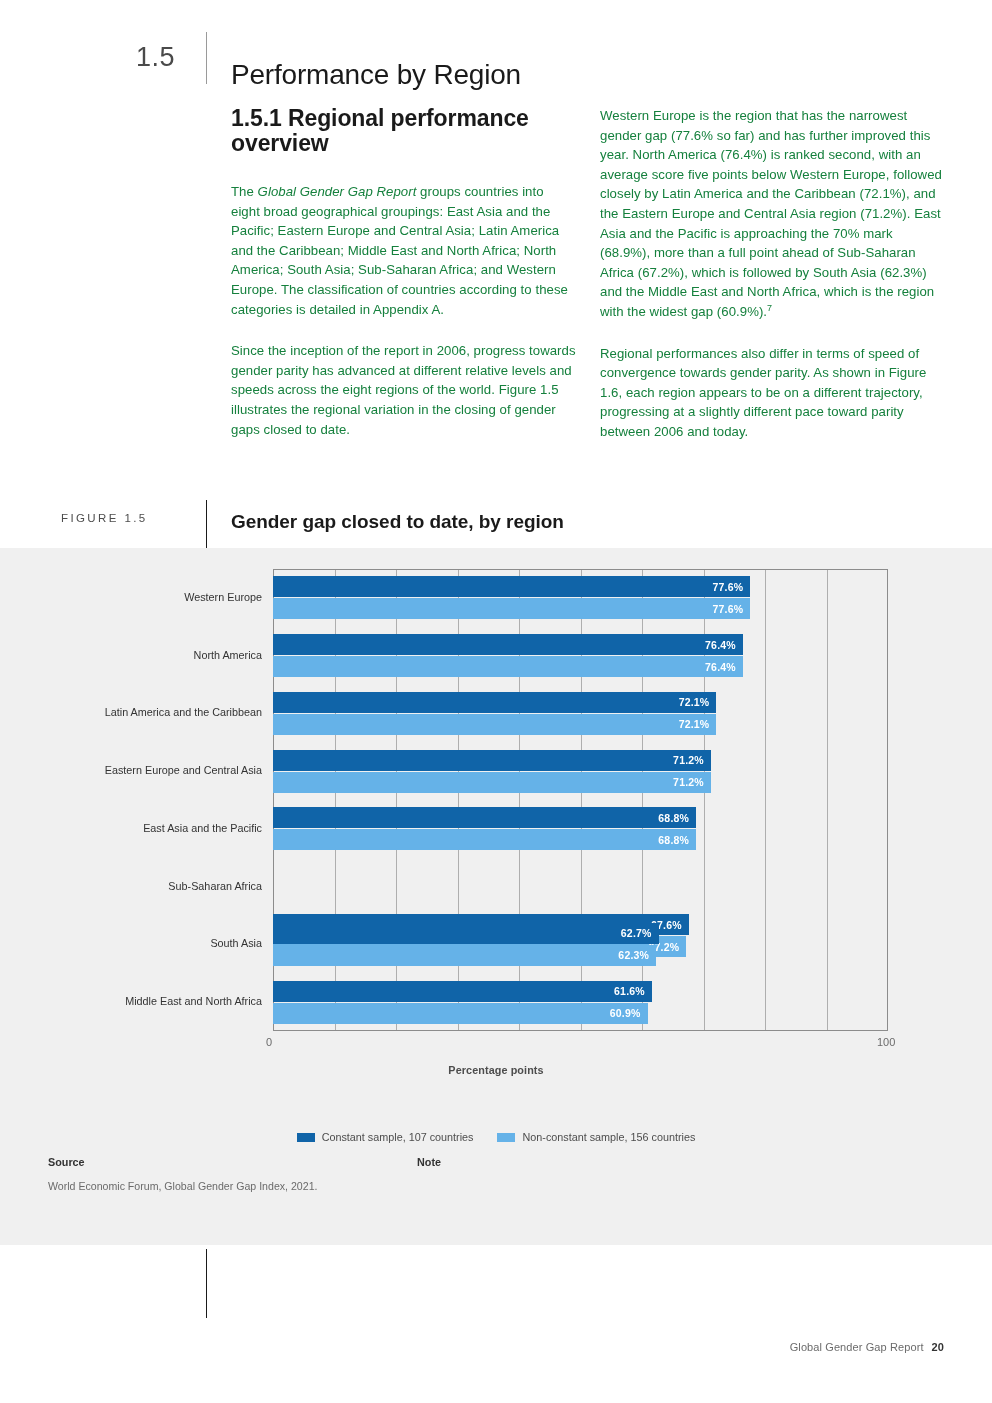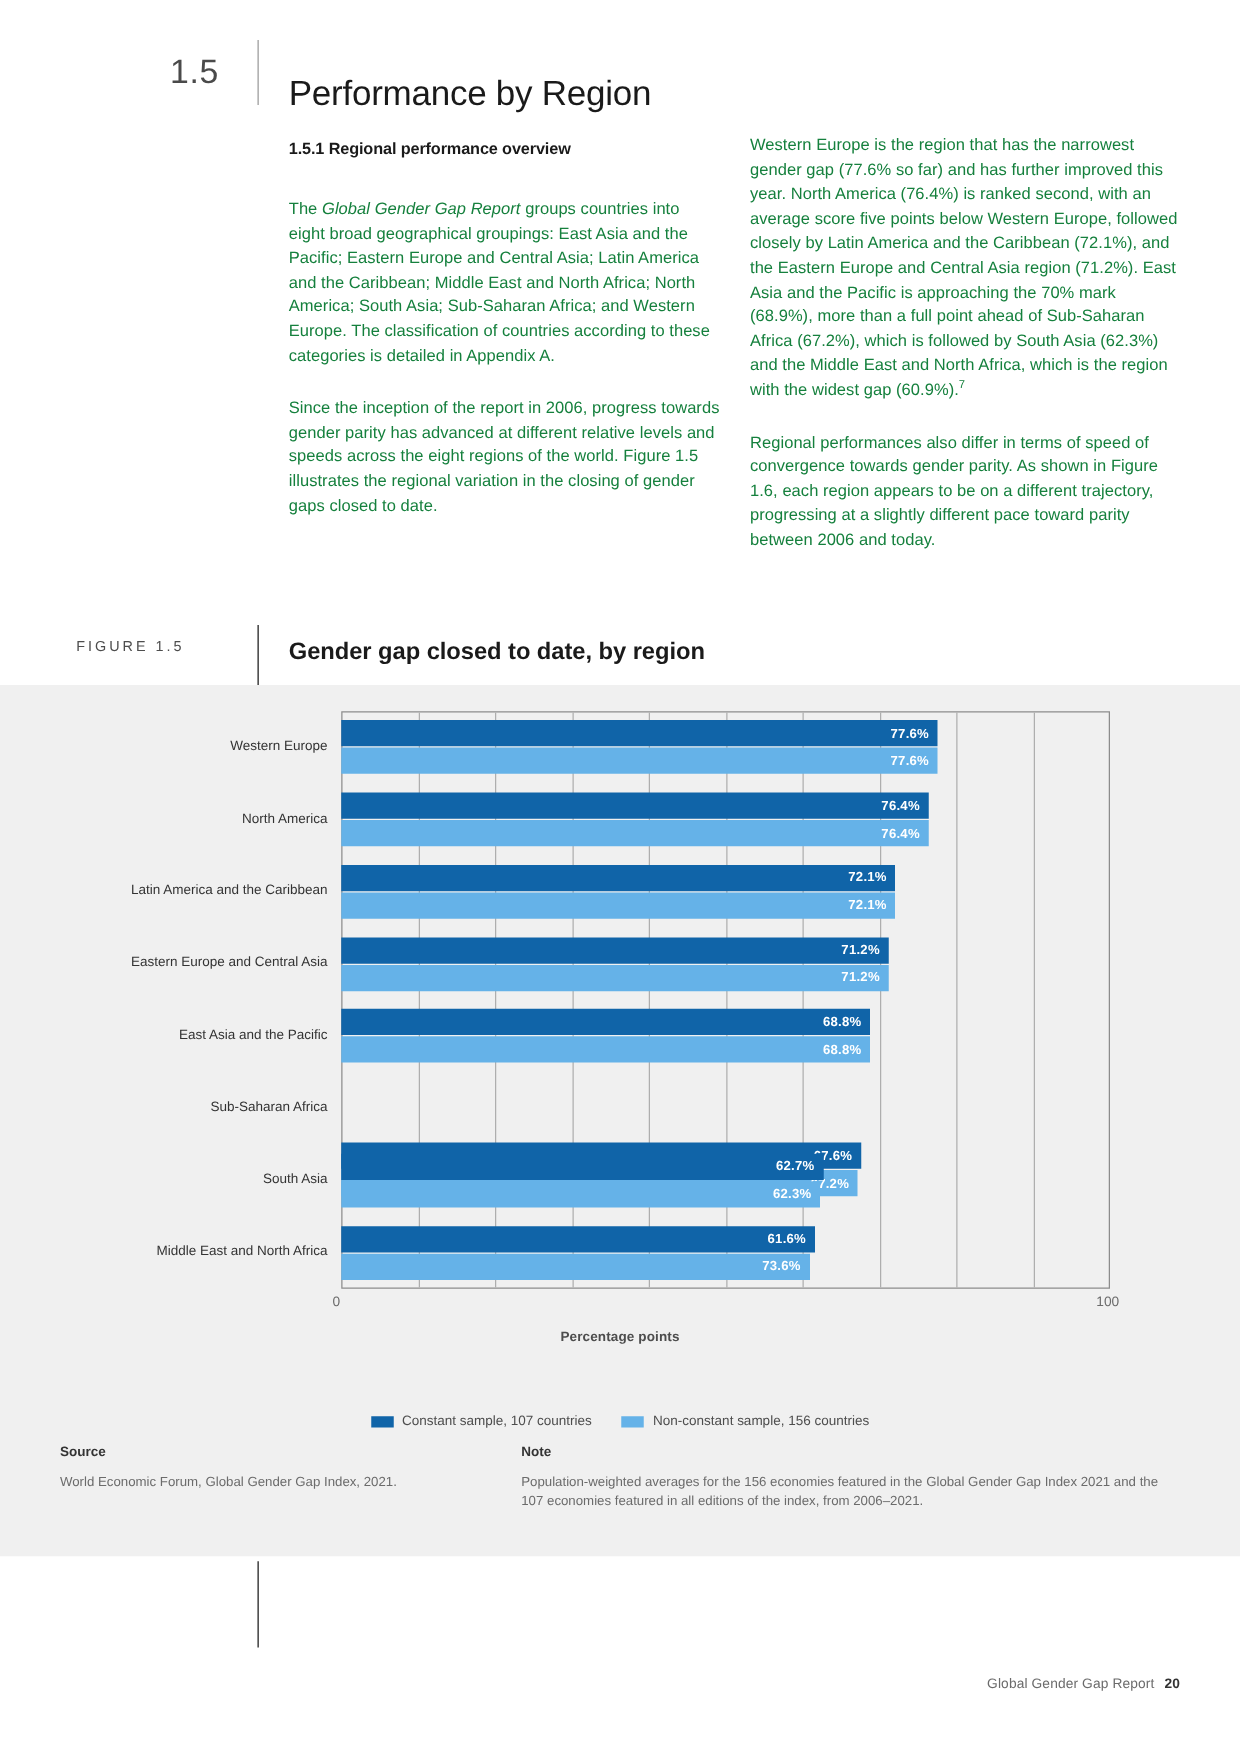--- a/index.html
+++ b/index.html
@@ -24,21 +24,21 @@
     position:absolute;left:231px;top:40px;
     font-size:28px;font-weight:400;color:#1a1a1a;letter-spacing:-.2px;
   }
 
   
   .col{position:absolute;top:106px;width:345px;}
   #col-left{left:231px;}
   #col-right{left:600px;}
 
   #subhead{
-    font-size:13px;font-weight:700;line-height:25px;color:#1a1a1a;
+    font-size:23px;font-weight:700;line-height:25px;color:#1a1a1a;
     margin:0 0 26px 0;letter-spacing:-.1px;
   }
   .para{
     font-size:13.2px;line-height:19.6px;color:#15803d;
     margin:0 0 22px 0;letter-spacing:.05px;
   }
   .para em{font-style:italic;}
   .para sup{font-size:9px;vertical-align:super;line-height:0;}
   #col-right .para:first-child{margin-top:0;}
 
@@ -207,21 +207,21 @@
       </div>
       <div class="bar light" style="left: 273px; width: 383.145px; background: rgb(101, 178, 232);">
         <span class="bar-label">62.3%</span>
       </div>
     </div>
     <div class="cat-row" style="top: 980.625px; height: 43px;">
       <div class="bar dark" style="left: 273px; width: 378.84px; background: rgb(16, 100, 168);">
         <span class="bar-label">61.6%</span>
       </div>
       <div class="bar light" style="left: 273px; width: 374.535px; background: rgb(101, 178, 232);">
-        <span class="bar-label">73.6%</span>
+        <span class="bar-label">60.9%</span>
       </div>
     </div>
   </div>
 <div id="chart-cats">
     <div class="cat-name" style="top: 590.875px; right: 730px;">Western Europe</div>
     <div class="cat-name" style="top: 648.625px; right: 730px;">North America</div>
     <div class="cat-name" style="top: 706.375px; right: 730px;">Latin America and the Caribbean</div>
     <div class="cat-name" style="top: 764.125px; right: 730px;">Eastern Europe and Central Asia</div>
     <div class="cat-name" style="top: 821.875px; right: 730px;">East Asia and the Pacific</div>
     <div class="cat-name" style="top: 879.625px; right: 730px;">Sub-Saharan Africa</div>
@@ -243,19 +243,18 @@
     <span class="legend-text">Non-constant sample, 156 countries</span>
   </div>
 </div>
 
 <div id="source-block">
   <div class="meta-head">Source</div>
   <div class="meta-text">World Economic Forum, Global Gender Gap Index, 2021.</div>
 </div>
 <div id="note-block">
   <div class="meta-head">Note</div>
-  <div class="meta-text">Population-weighted averages for the 156 economies featured in the Global Gender Gap Index 2021 and the 107 economies featured in all editions of the index, from 2006–2021.</div>
 </div>
 
 <div id="bottom-rule"></div>
 <div id="footer">
   <span>Global Gender Gap Report</span><span class="page-num">20</span>
 </div>
 
 </body></html>

